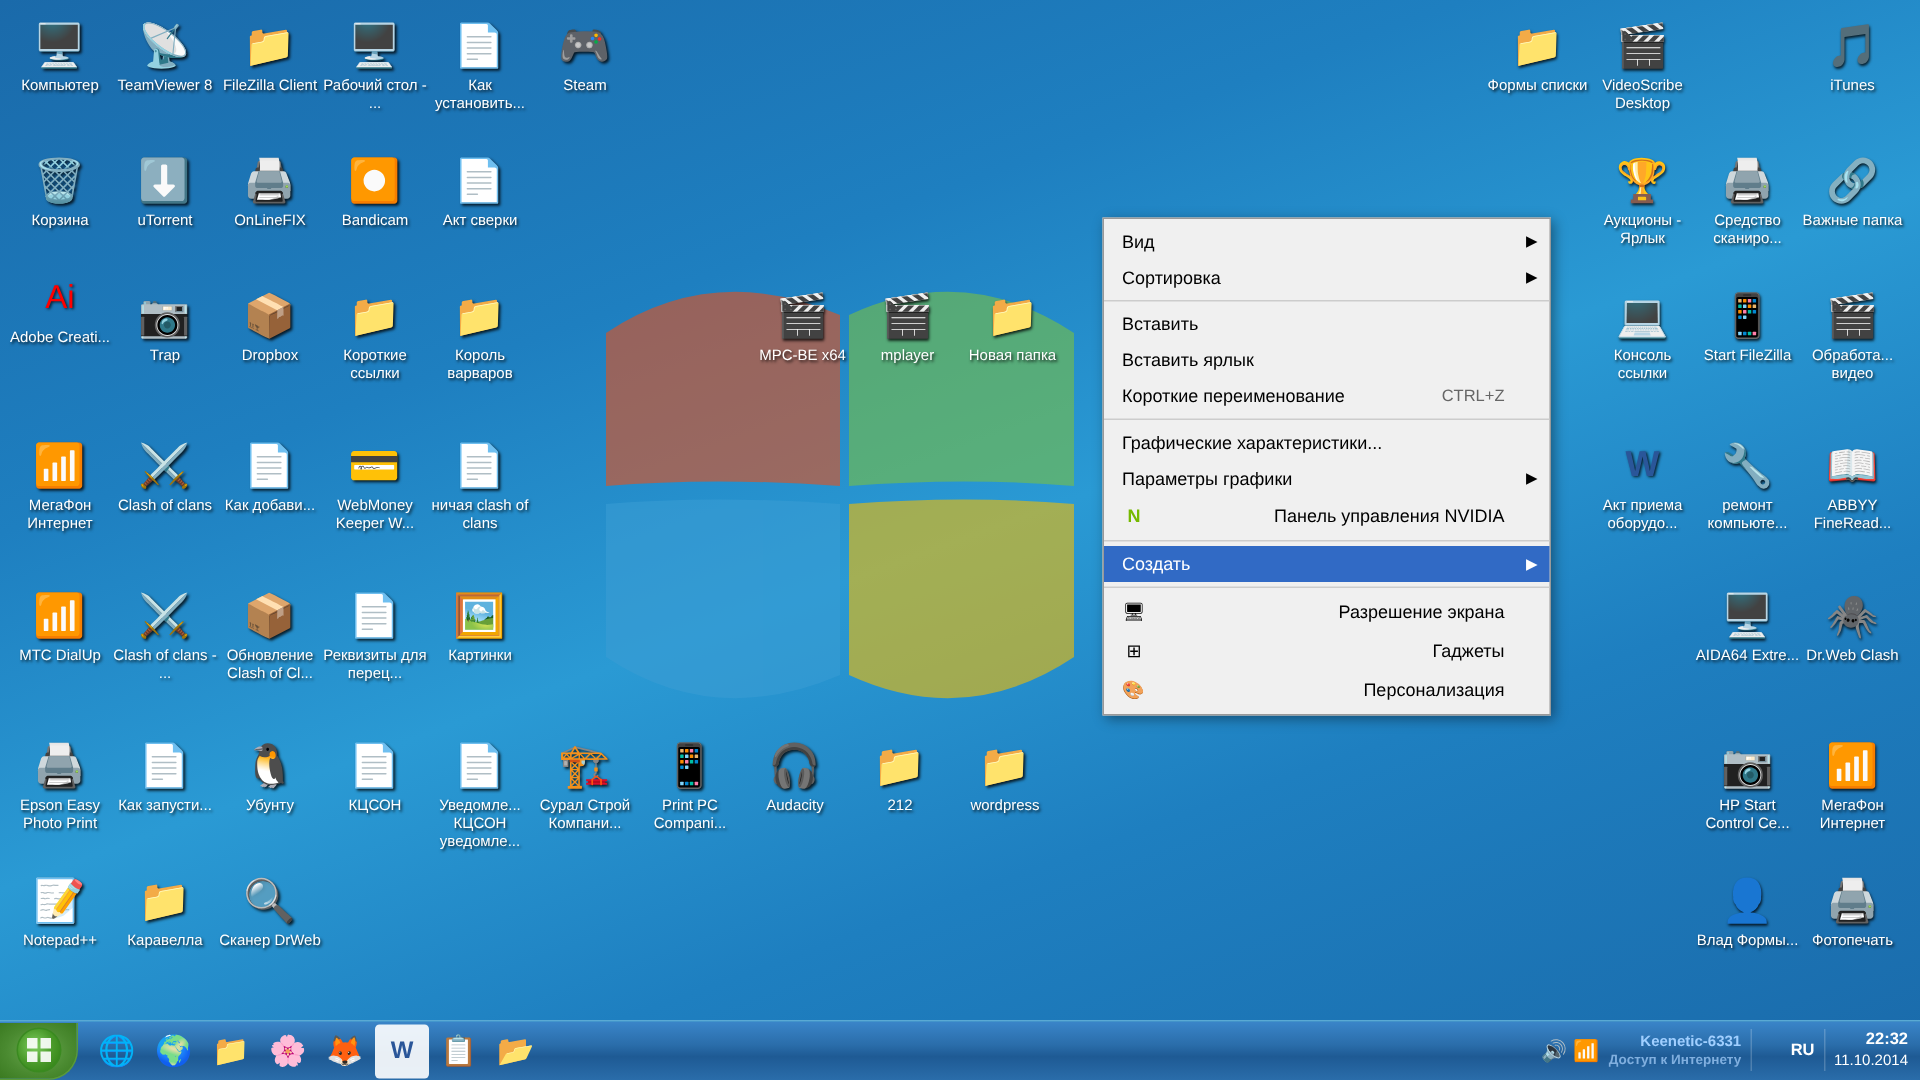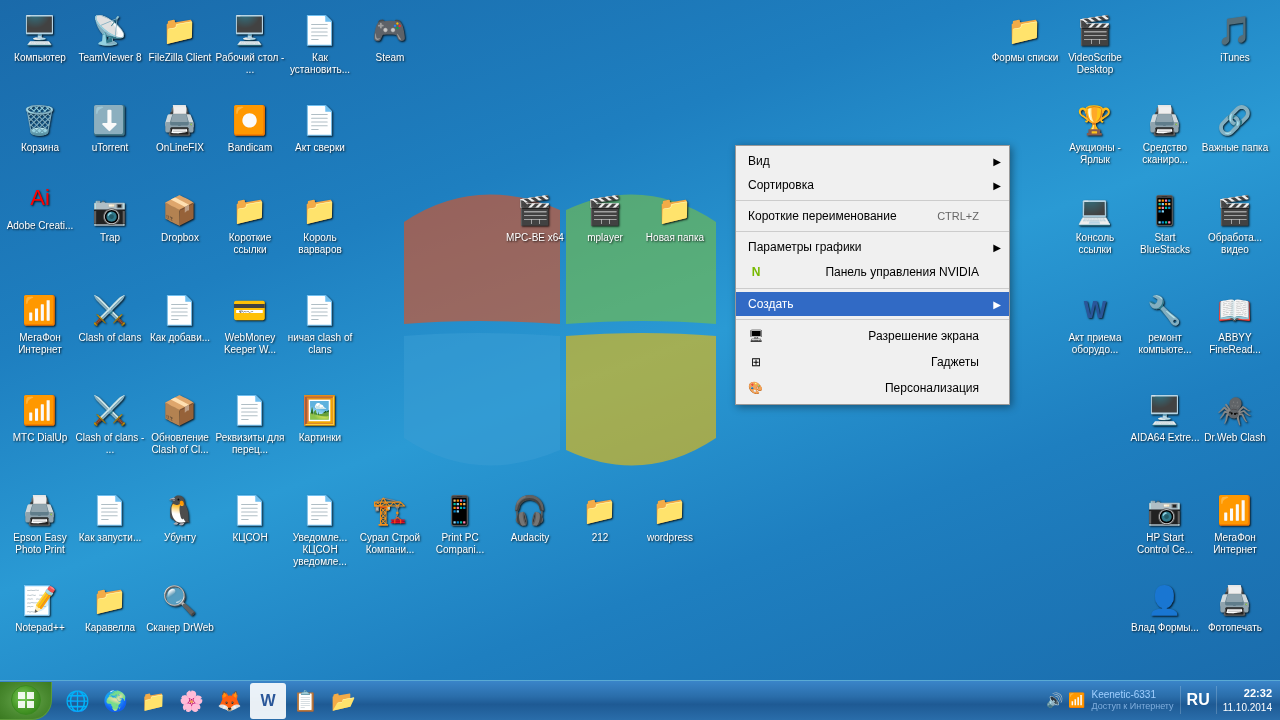--- a/index.html
+++ b/index.html
@@ -56,21 +56,21 @@
       line-height: 1.2;
       word-break: break-word;
       white-space: normal;
     }
 
     
     .context-menu {
       position: absolute;
       left: 735px;
       top: 145px;
-      width: 275px;
+      width: 299px;
       background: #f0f0f0;
       border: 1px solid #999;
       box-shadow: 2px 2px 8px rgba(0,0,0,0.4);
       z-index: 1000;
       padding: 3px 0;
     }
 
     .menu-item {
       padding: 5px 30px 5px 12px;
       cursor: pointer;
@@ -167,22 +167,23 @@
 
     .taskbar-right {
       display: flex;
       align-items: center;
       gap: 6px;
       padding-right: 8px;
     }
 
     .taskbar-lang {
       color: white;
-      font-size: 16px;
+      font-size: 11px;
       font-weight: bold;
+      margin-left: 20px;
     }
 
     .taskbar-time {
       color: white;
       font-size: 11px;
       text-align: right;
       line-height: 1.4;
     }
 
     .taskbar-notify {
@@ -320,21 +321,21 @@
     <div class="icon-img">📁</div>
     <div class="icon-label">Король варваров</div>
   </div>
 
   <div class="icon-item" style="left:1060px;top:190px">
     <div class="icon-img">💻</div>
     <div class="icon-label">Консоль ссылки</div>
   </div>
   <div class="icon-item" style="left:1130px;top:190px">
     <div class="icon-img">📱</div>
-    <div class="icon-label">Start BlueStacks</div>
+    <div class="icon-label">Start FileZilla</div>
   </div>
   <div class="icon-item" style="left:1200px;top:190px">
     <div class="icon-img">🎬</div>
     <div class="icon-label">Обработа... видео</div>
   </div>
 
   <div class="icon-item" style="left:500px;top:190px">
     <div class="icon-img">🎬</div>
     <div class="icon-label">MPC-BE x64</div>
   </div>
@@ -487,24 +488,33 @@
     <div class="menu-item">
       <span>Вид</span>
       <span class="arrow">▶</span>
     </div>
     <div class="menu-item">
       <span>Сортировка</span>
       <span class="arrow">▶</span>
     </div>
     <div class="menu-separator"></div>
     <div class="menu-item">
+      <span>Вставить</span>
+    </div>
+    <div class="menu-item">
+      <span>Вставить ярлык</span>
+    </div>
+    <div class="menu-item">
       <span>Короткие переименование</span>
       <span class="shortcut">CTRL+Z</span>
     </div>
     <div class="menu-separator"></div>
+    <div class="menu-item">
+      <span>Графические характеристики...</span>
+    </div>
     <div class="menu-item">
       <span>Параметры графики</span>
       <span class="arrow">▶</span>
     </div>
     <div class="menu-item">
       <span class="menu-icon" style="color:#76b900;font-size:12px;font-weight:bold;">N</span>
       <span>Панель управления NVIDIA</span>
     </div>
     <div class="menu-separator"></div>
     <div class="menu-item highlighted">
@@ -548,21 +558,21 @@
       <div class="taskbar-icon-btn" style="font-weight:bold;color:#2a5699;background:rgba(255,255,255,0.9);border-radius:3px;font-size:16px;">W</div>
       <div class="taskbar-icon-btn">📋</div>
       <div class="taskbar-icon-btn">📂</div>
     </div>
 
     <div class="taskbar-right">
       <div class="taskbar-notify">
         <span style="color:white;font-size:14px;">🔊</span>
         <span style="color:white;font-size:14px;">📶</span>
       </div>
-      <div style="color:white;font-size:11px;line-height:1.3;">
+      <div style="color:white;font-size:11px;text-align:right;line-height:1.3;font-weight:bold;">
         <div style="font-size:10px;color:#a0cfff;">Keenetic-6331</div>
         <div style="font-size:9px;color:#80afdf;">Доступ к Интернету</div>
       </div>
       <div style="width:1px;height:28px;background:rgba(255,255,255,0.2);"></div>
       <div class="taskbar-lang">RU</div>
       <div style="width:1px;height:28px;background:rgba(255,255,255,0.2);"></div>
       <div class="taskbar-time">
         <div style="font-size:11px;font-weight:bold;">22:32</div>
         <div style="font-size:10px;">11.10.2014</div>
       </div>

